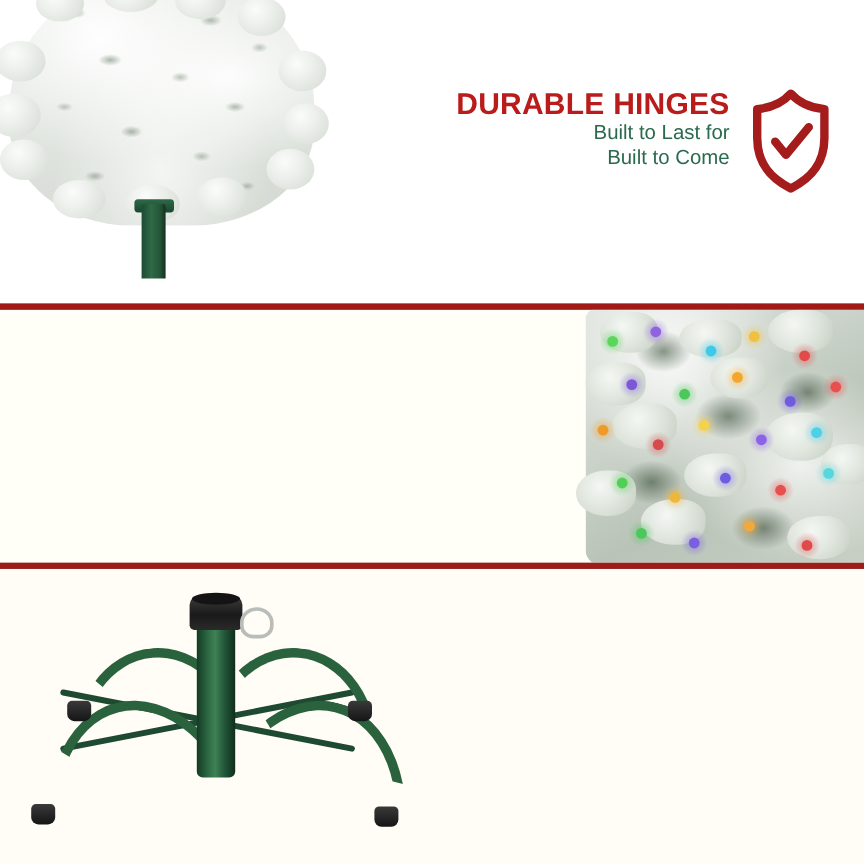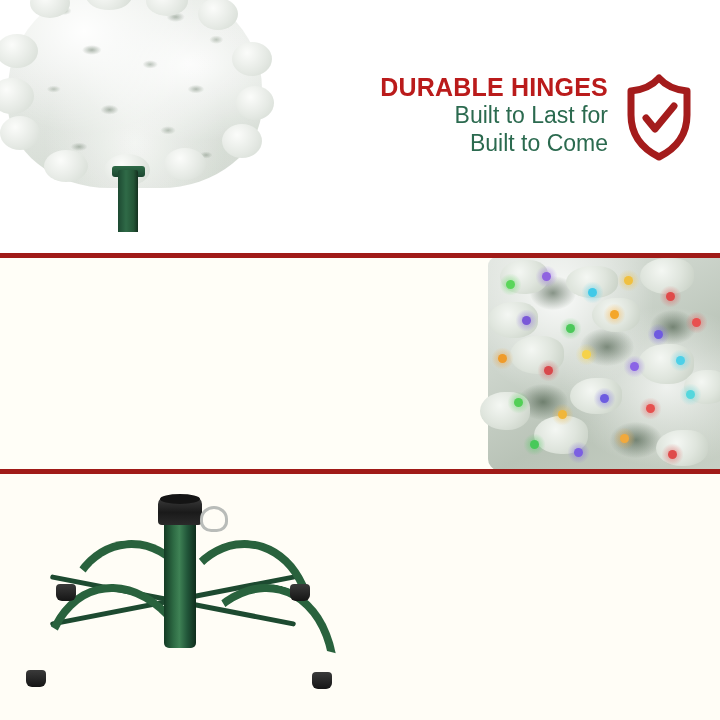--- a/index.html
+++ b/index.html
@@ -51,21 +51,21 @@
     color: #ba1b1b;
     font-weight: bold;
     font-size: 25px;
     letter-spacing: 0.2px;
     line-height: 1.12;
     margin: 0;
     white-space: nowrap;
   }
   .subline {
     color: #2b6a4f;
-    font-size: 23px;
+    font-size: 17px;
     line-height: 1.22;
     margin: 0;
     white-space: nowrap;
   }
 
   #hinges-text { top: 73px;  right: 112px; text-align: right; }
 
   
   .icon-wrap {
     position: absolute;

